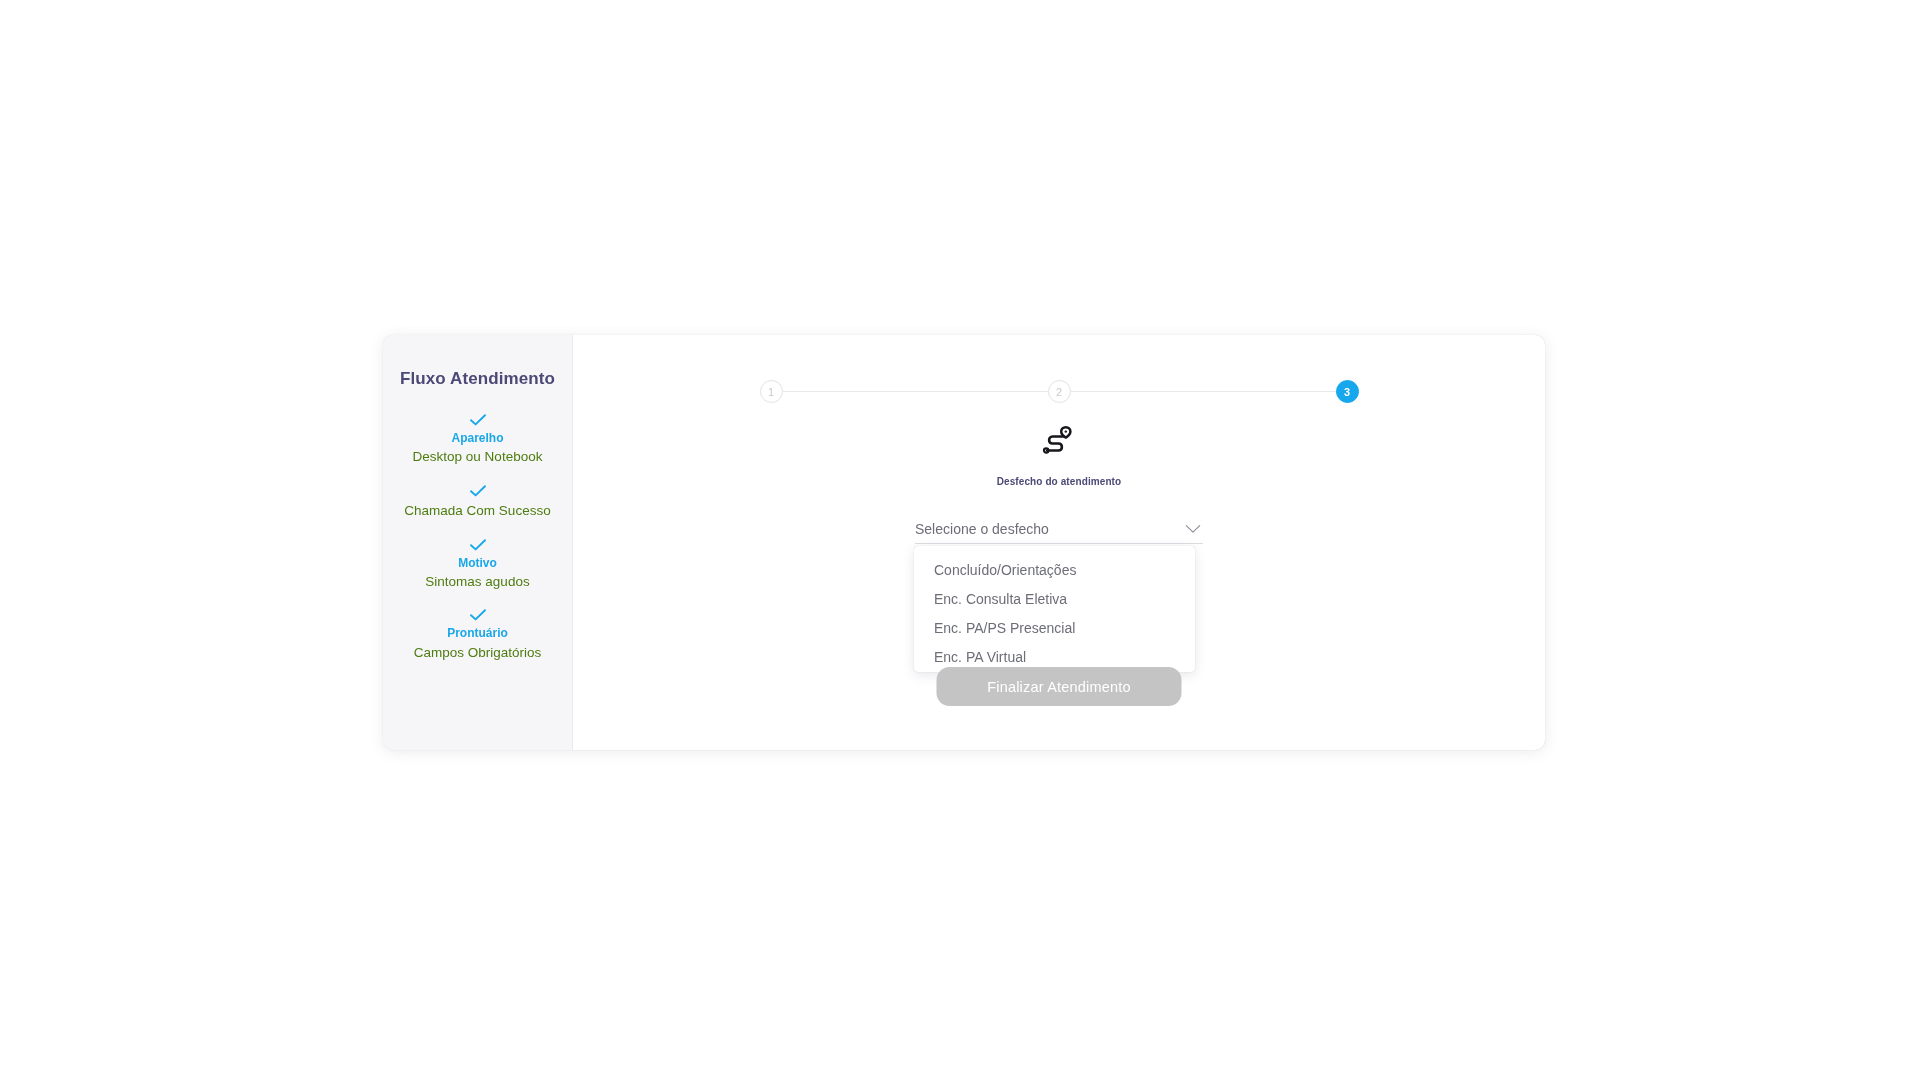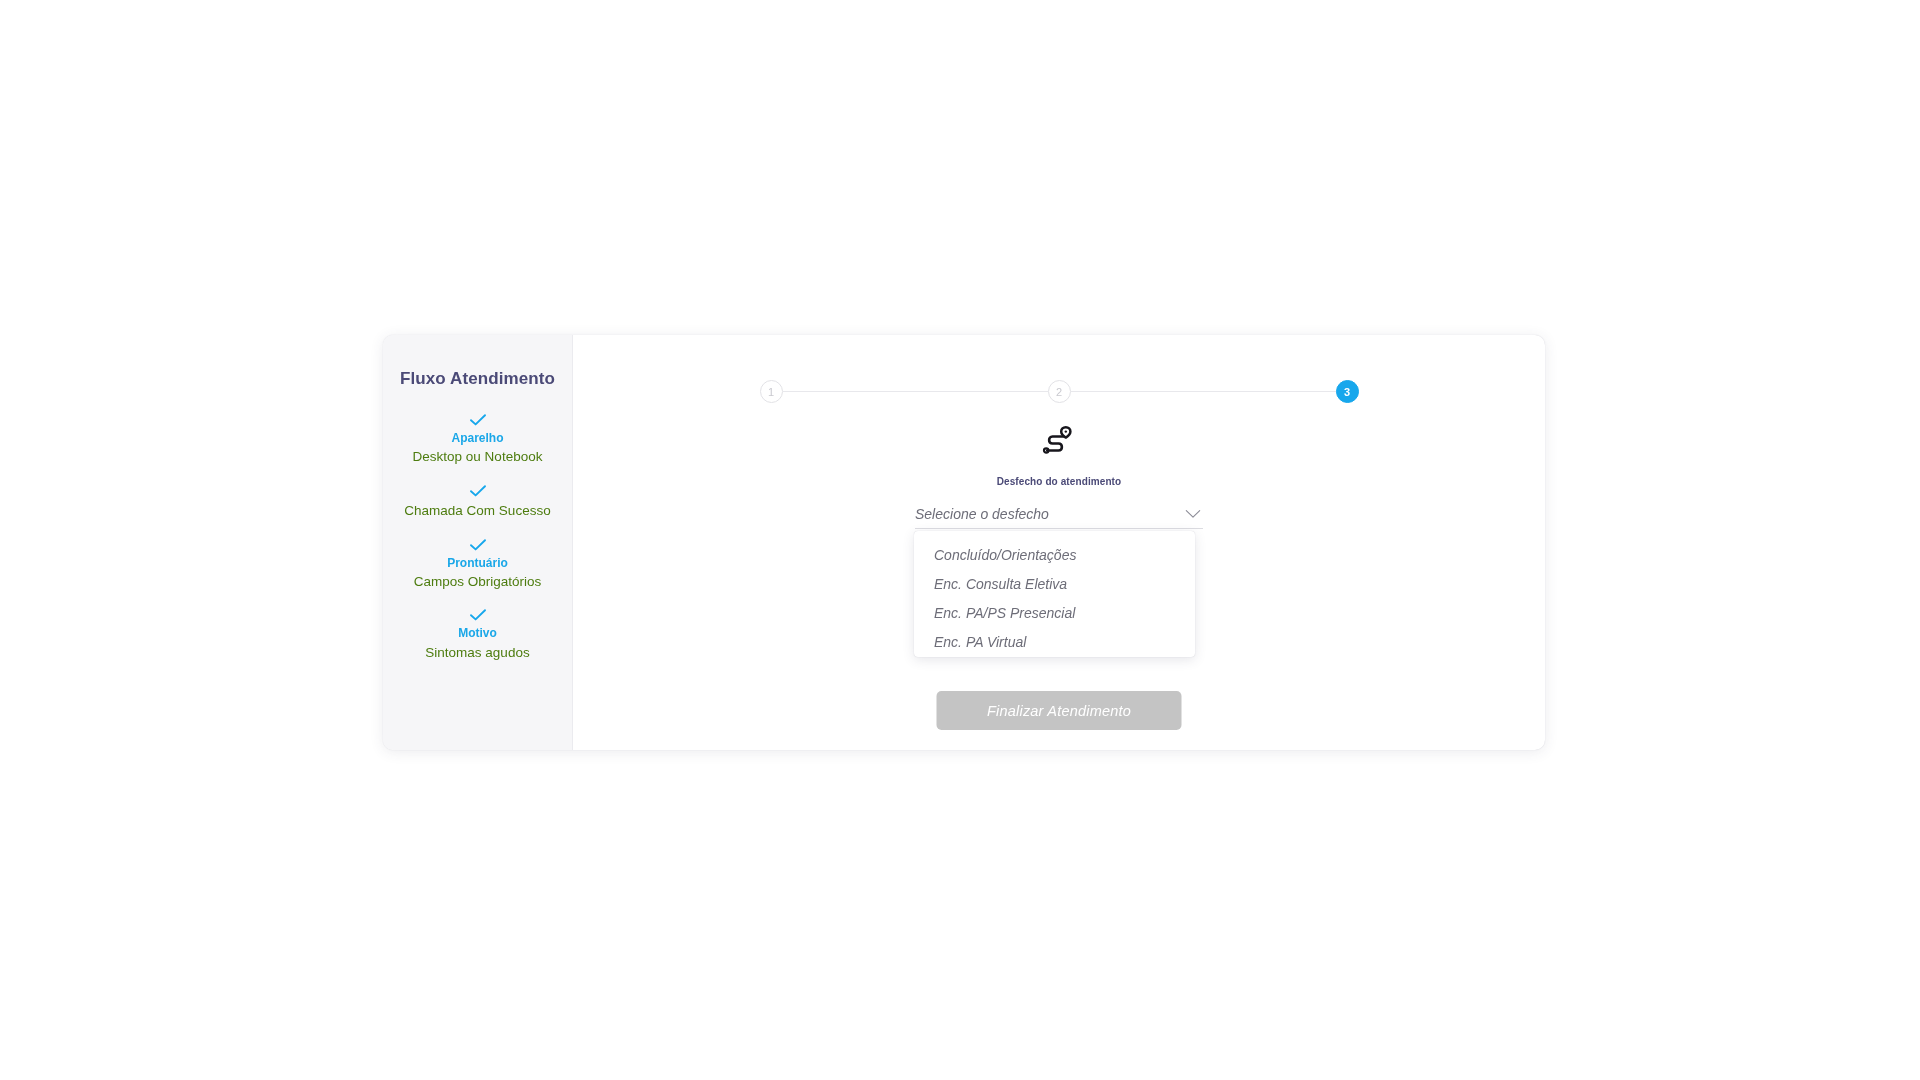--- a/index.html
+++ b/index.html
@@ -141,25 +141,24 @@
     text-align: center;
     font-size: 10px;
     font-weight: 600;
     color: #4b4a77;
     letter-spacing: .1px;
   }
 
   
   #select-wrap {
     position: absolute;
-    top: 164px;
+    top: 179px;
     left: 50%;
     transform: translateX(-50%);
     width: 288px;
-    font-style: italic;
   }
 
   #select-field {
     height: 30px;
     border-bottom: 1px solid #dcdce1;
     display: flex;
     align-items: center;
     justify-content: space-between;
     cursor: pointer;
   }
@@ -192,34 +191,33 @@
     font-size: 14px;
     color: #6d6d78;
     padding: 5px 0 5px 20px;
     cursor: pointer;
     line-height: 1.35;
   }
 
   
   #finish-button {
     position: absolute;
-    top: 356px;
+    top: 332px;
     left: 50%;
     transform: translateX(-50%);
     width: 245px;
     height: 39px;
     background: #c4c4c4;
     border: none;
-    border-radius: 5px;
+    border-radius: 13px;
     color: #ffffff;
     font-size: 14.5px;
     font-family: "Liberation Sans", sans-serif;
     letter-spacing: .2px;
     cursor: default;
-    font-style: italic;
   }
 </style>
 </head>
 <body>
 
 <div id="card">
 
   <aside id="sidebar">
     <div id="sidebar-title">Fluxo Atendimento</div>
 
@@ -235,30 +233,30 @@
       <svg class="check-icon" viewBox="0 0 18 14">
         <path d="M2 7.2 L6.6 11.4 L16 2.2" fill="none" stroke="#17a7ec" stroke-width="1.9" stroke-linecap="round" stroke-linejoin="round"></path>
       </svg>
       <div class="flow-sub">Chamada Com Sucesso</div>
     </div>
 
     <div class="flow-step">
       <svg class="check-icon" viewBox="0 0 18 14">
         <path d="M2 7.2 L6.6 11.4 L16 2.2" fill="none" stroke="#17a7ec" stroke-width="1.9" stroke-linecap="round" stroke-linejoin="round"></path>
       </svg>
+      <div class="flow-label">Motivo</div>
+      <div class="flow-sub">Sintomas agudos</div>
+    </div>
+
+    <div class="flow-step">
+      <svg class="check-icon" viewBox="0 0 18 14">
+        <path d="M2 7.2 L6.6 11.4 L16 2.2" fill="none" stroke="#17a7ec" stroke-width="1.9" stroke-linecap="round" stroke-linejoin="round"></path>
+      </svg>
       <div class="flow-label">Prontuário</div>
       <div class="flow-sub">Campos Obrigatórios</div>
-    </div>
-
-    <div class="flow-step">
-      <svg class="check-icon" viewBox="0 0 18 14">
-        <path d="M2 7.2 L6.6 11.4 L16 2.2" fill="none" stroke="#17a7ec" stroke-width="1.9" stroke-linecap="round" stroke-linejoin="round"></path>
-      </svg>
-      <div class="flow-label">Motivo</div>
-      <div class="flow-sub">Sintomas agudos</div>
     </div>
   </aside>
 
   <section id="content">
 
     <div id="stepper">
       <div class="step-circle inactive">1</div>
       <div class="step-line"></div>
       <div class="step-circle inactive">2</div>
       <div class="step-line"></div>

